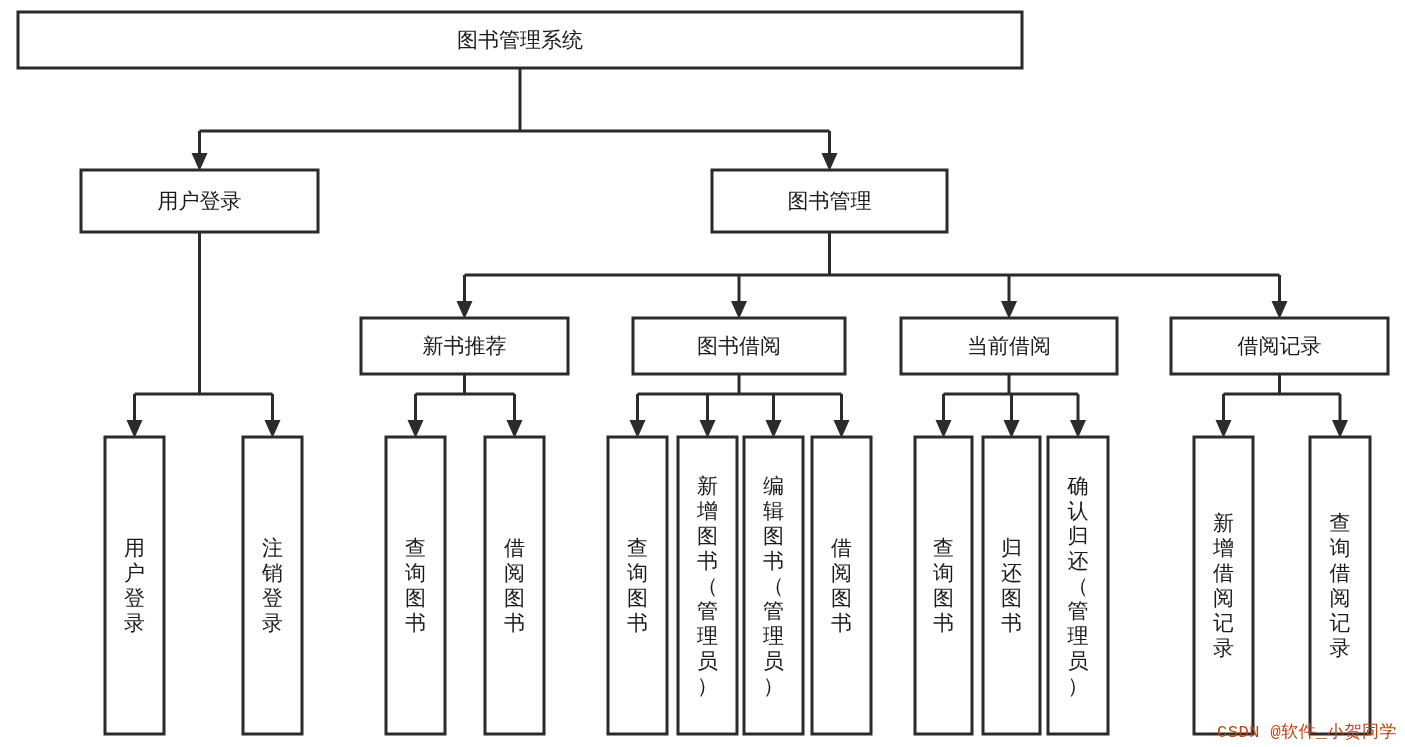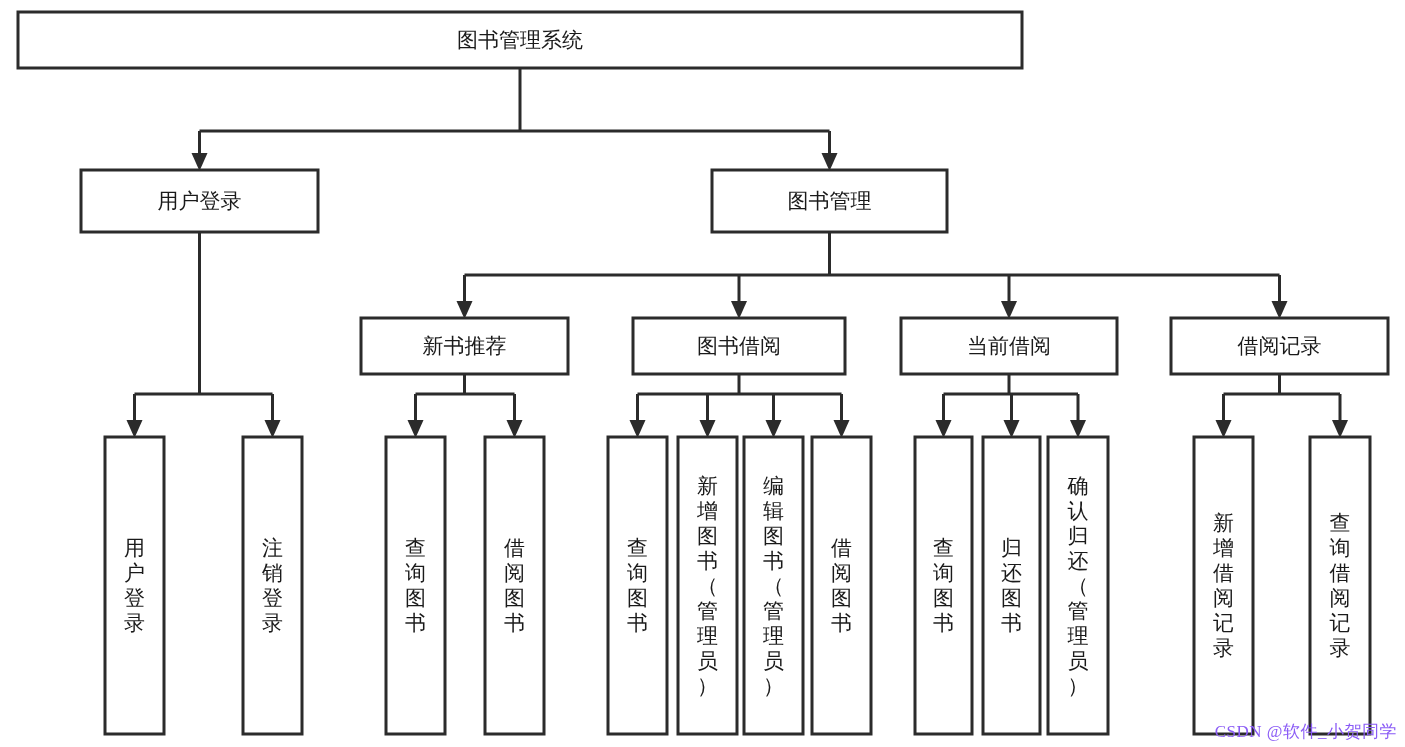--- a/index.html
+++ b/index.html
@@ -52,23 +52,23 @@
     stroke-linecap: butt;
   }
   .arrow-head {
     fill: #2b2b2b;
     stroke: none;
   }
   .watermark {
     position: absolute;
     right: 8px;
     bottom: 4px;
-    font-family: Liberation Serif, serif;
+    font-family: Liberation Mono, monospace;
     font-size: 17px;
-    color: #8b5cf6;
+    color: #c2410c;
     white-space: nowrap;
     letter-spacing: 0.5px;
     pointer-events: none;
   }
 </style>
 </head>
 <body>
 
 <div id="diagram-root">
   <svg class="flow" viewBox="0 0 1405 747" xmlns="http://www.w3.org/2000/svg">

